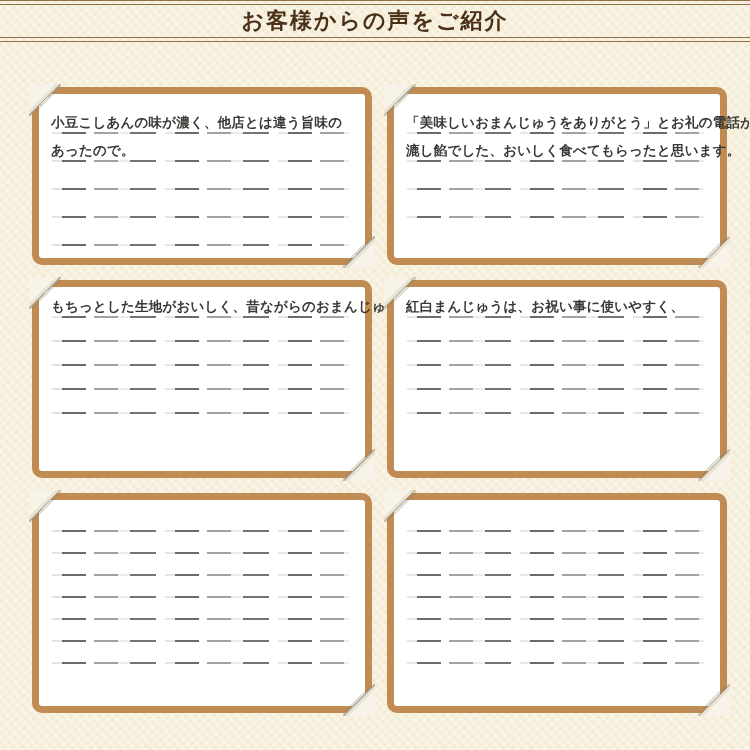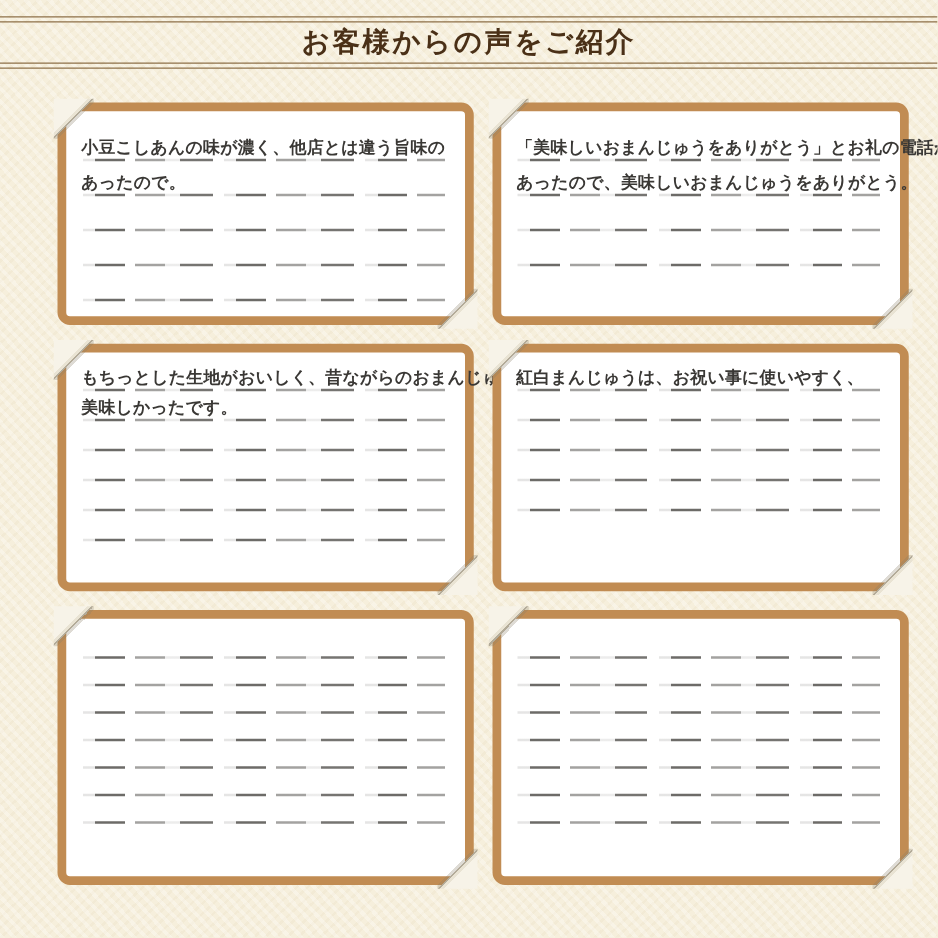--- a/index.html
+++ b/index.html
@@ -6,38 +6,38 @@
   body{
     width:750px;height:750px;overflow:hidden;position:relative;
     font-family:"Liberation Sans","DejaVu Sans",sans-serif;
     background-color:#f6efdc;
     background-image:
       repeating-linear-gradient(47deg, rgba(255,255,255,.30) 0 3px, rgba(255,255,255,0) 3px 7px),
       repeating-linear-gradient(-43deg, rgba(224,210,178,.16) 0 2px, rgba(224,210,178,0) 2px 6px);
   }
 
   
-  .header{padding-top:13px;}
+  .header{}
   .rule{
     height:3px;
     border-top:1px solid #8d7048;
     border-bottom:1px solid #8d7048;
   }
   .header-title{
     margin:0;height:32px;line-height:32px;
     text-align:center;
     font-size:22px;font-weight:bold;
     letter-spacing:2px;
     color:#4a3017;
   }
 
   
   .grid{
-    margin-top:27px;
-    padding:0 23px 0 46px;
+    margin-top:45px;
+    padding:0 23px 0 32px;
     display:grid;
     grid-template-columns:1fr 1fr;
     grid-template-rows:178px 198px 220px;
     column-gap:32px;
     row-gap:20px;
     gap:15px;
   }
 
   .card{
     position:relative;
@@ -121,41 +121,38 @@
       </div>
   </div>
     <div class="card row1">
     <div class="fold fold-tl"></div>
     <div class="fold fold-br"></div>
     <div class="card-inner">
         <div class="line">
           <span class="line-text">「美味しいおまんじゅうをありがとう」とお礼の電話が</span>
         </div>
         <div class="line">
-          <span class="line-text">あったので、美味しいおまんじゅうをありがとう。</span>
+          <span class="line-text">漉し餡でした、おいしく食べてもらったと思います。</span>
         </div>
         <div class="line">
           <span class="line-text"></span>
         </div>
         <div class="line">
           <span class="line-text"></span>
         </div>
       </div>
   </div>
     <div class="card row2">
     <div class="fold fold-tl"></div>
     <div class="fold fold-br"></div>
     <div class="card-inner">
         <div class="line">
           <span class="line-text">もちっとした生地がおいしく、昔ながらのおまんじゅうで</span>
         </div>
         <div class="line">
-          <span class="line-text">美味しかったです。</span>
-        </div>
-        <div class="line">
           <span class="line-text"></span>
         </div>
         <div class="line">
           <span class="line-text"></span>
         </div>
         <div class="line">
           <span class="line-text"></span>
         </div>
         <div class="line">
           <span class="line-text"></span>

